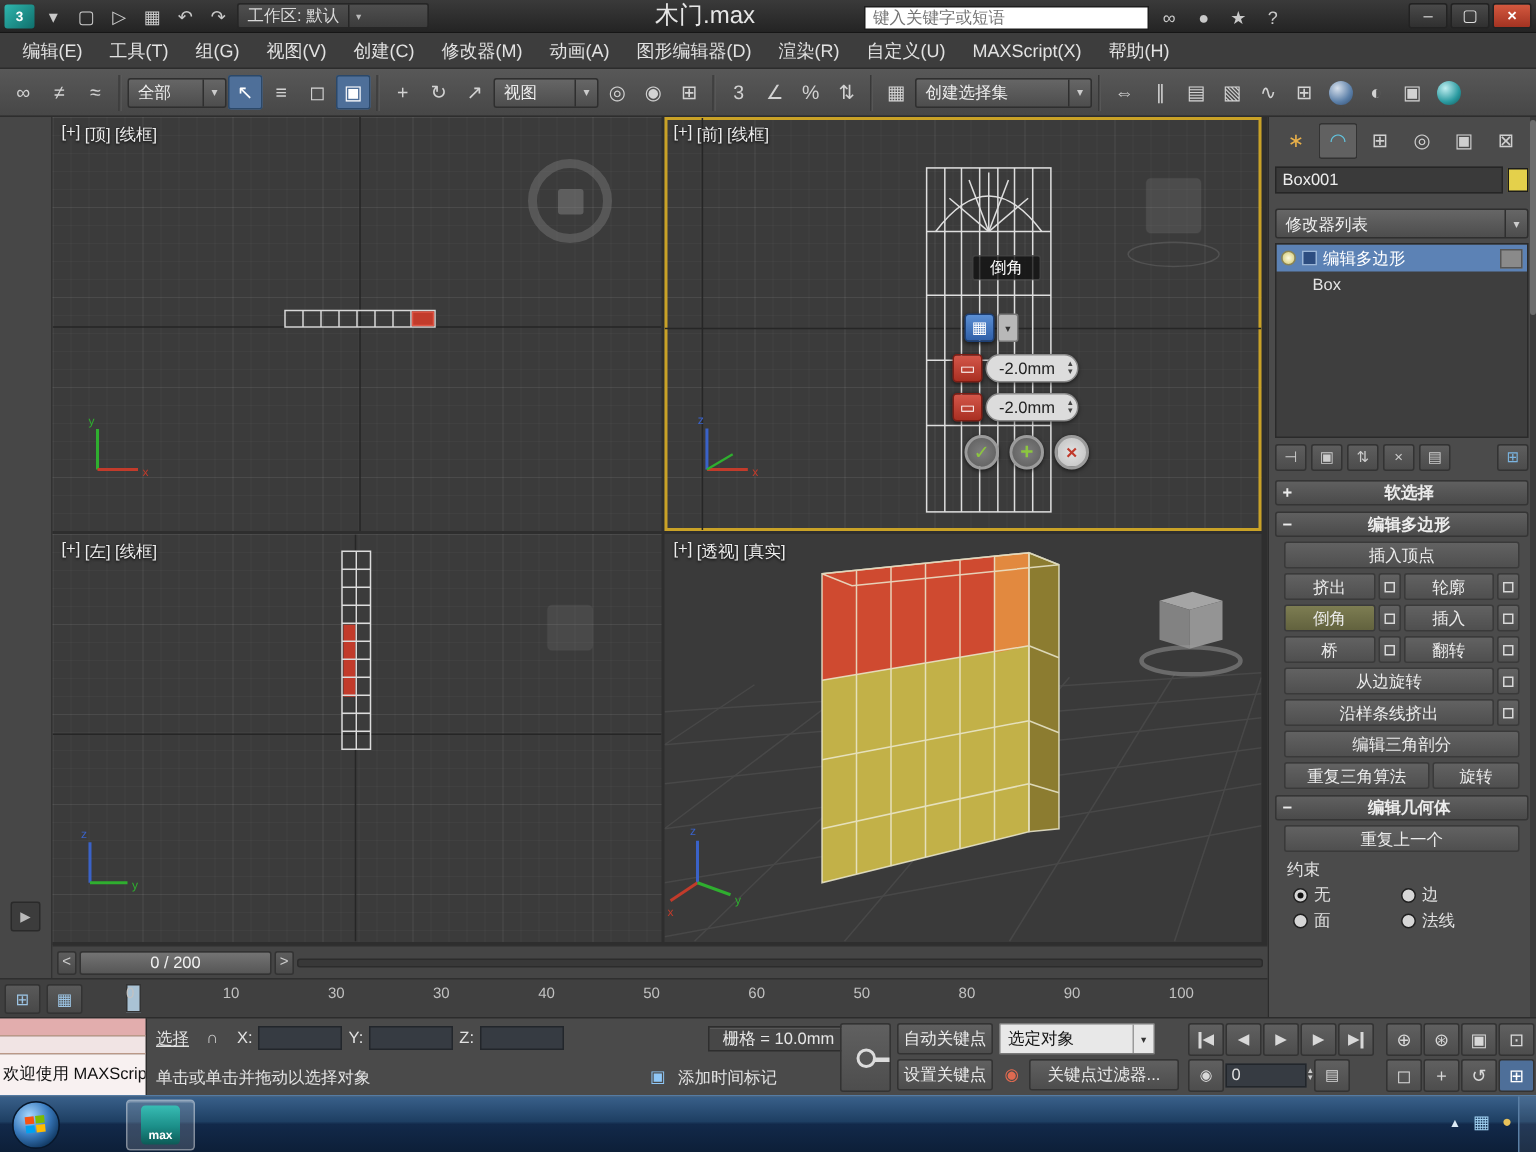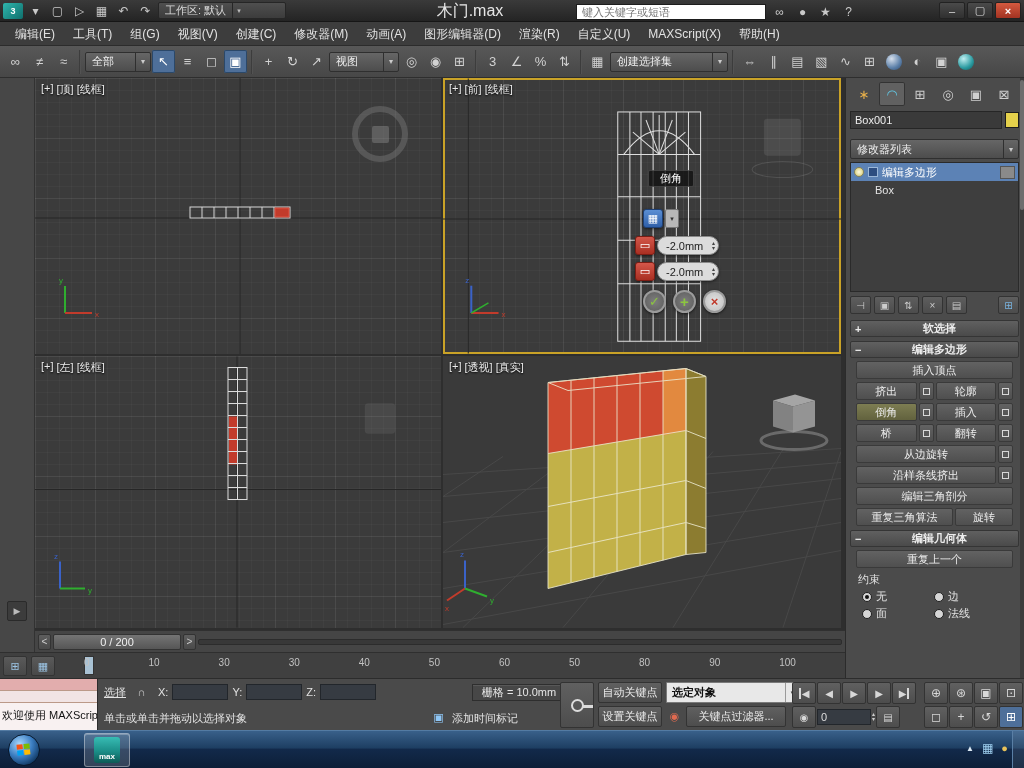--- a/index.html
+++ b/index.html
@@ -611,21 +611,21 @@
     <span class="abs sbox" style="left:472px;top:5px;width:94px;">栅格 = 10.0mm</span>
     <span class="abs sbl" style="left:104px;top:32px;">单击或单击并拖动以选择对象</span>
     <span class="abs sicon ic" style="left:430px;top:30px;color:#8fc7f7;">▣</span>
     <span class="abs sbl" style="left:452px;top:32px;">添加时间标记</span>
 
     <span class="abs sbtn" style="left:560px;top:3px;width:34px;height:46px;">
         <span class="keygly"></span>
       </span>
     <span class="abs sbtn" style="left:598px;top:3px;width:64px;height:21px;">自动关键点</span>
     <span class="abs sbtn" style="left:598px;top:27px;width:64px;height:21px;">设置关键点</span>
-    <span class="abs ddw" style="left:666px;top:3px;width:134px;height:21px;font-weight:bold;">
+    <span class="abs ddw" style="left:666px;top:3px;width:104px;height:21px;">
       <span class="lbl">选定对象</span>
       <span class="ar">▾</span>
     </span>
     <span class="abs sicon ic" style="left:666px;top:29px;color:#e06a50;">◉</span>
     <span class="abs sbtn" style="left:686px;top:27px;width:100px;height:21px;">关键点过滤器...</span>
 
     <span class="abs" style="left:792px;top:3px;display:flex;gap:1px;">
       <span class="pb ic">
           <span class="bar">◀</span>
         </span>

